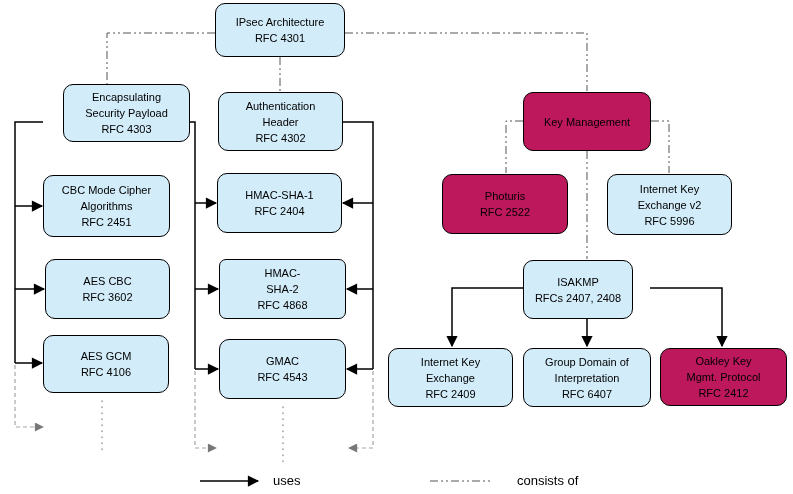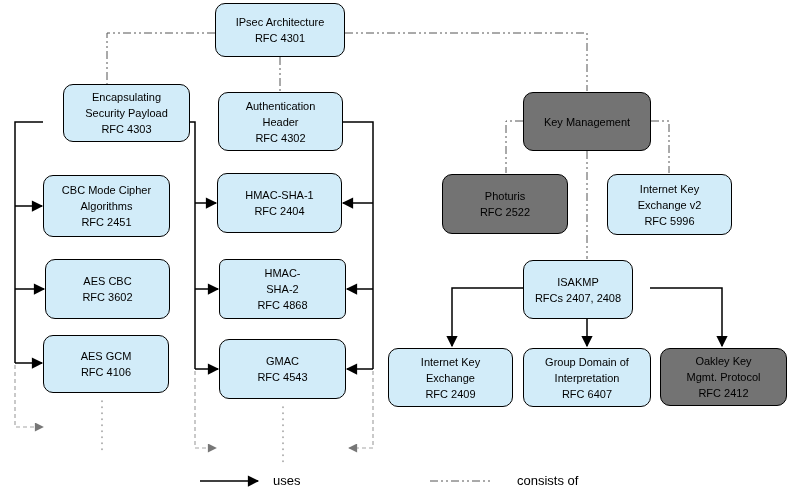--- a/index.html
+++ b/index.html
@@ -16,21 +16,21 @@
     box-sizing:border-box;
     display:flex;align-items:center;justify-content:center;
     text-align:center;
     white-space:pre-line;
     border:1.6px solid #000000;
     border-radius:10px;
     font-size:11px;line-height:16px;
     color:#000000;
   }
   .node.blue{background:#d2ecf9;}
-  .node.white{background:#737373;}
+  .node.white{background:#be185d;}
   .legend-label{
     position:absolute;
     font-size:13px;color:#000000;
     white-space:nowrap;
   }
   .consists{stroke:#555555;stroke-width:1;fill:none;stroke-dasharray:8 3 2 3 2 3;}
   .uses{stroke:#000000;stroke-width:1.5;fill:none;}
   .cont{stroke:#a6a6a6;stroke-width:1.2;fill:none;stroke-dasharray:4 3;}
   .dots{stroke:#999999;stroke-width:1.5;fill:none;stroke-dasharray:0.5 5.5;stroke-linecap:round;}
 </style>

